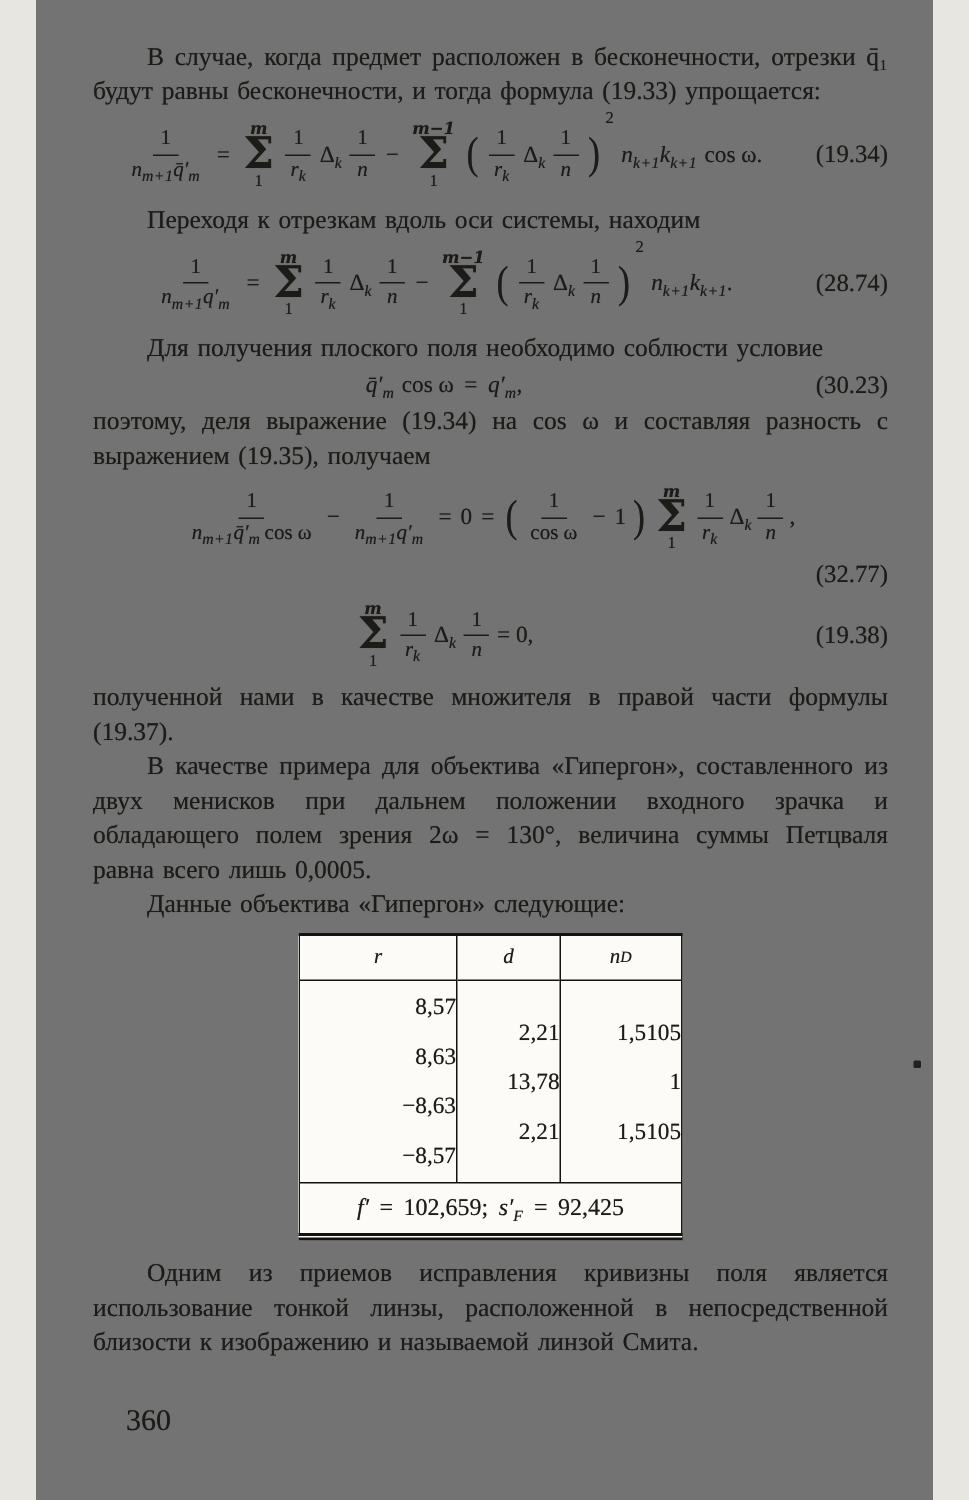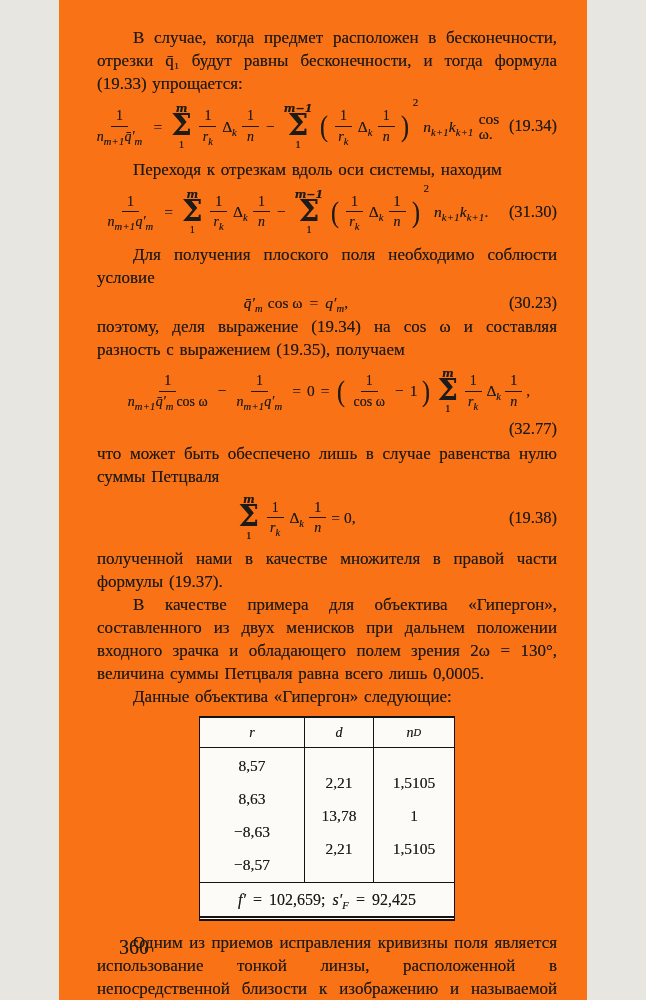--- a/index.html
+++ b/index.html
@@ -1,16 +1,16 @@
 <!DOCTYPE html>
 <html><head>
 <meta charset="utf-8">
 <style>
   html,body{margin:0;padding:0;background:#e8e6e0;}
-  .page{width:528px;height:1000px;background:#f97316;position:relative;overflow:hidden;
+  .page{width:598px;height:1000px;background:#737373;position:relative;overflow:hidden;
         font-family:"Liberation Serif",serif;color:#1d1b18;margin:0 auto;
         text-shadow:0 0 .45px rgba(20,18,15,.6);}
   .content{padding:26px 30px 0 38px;}
   p{margin:0;text-align:justify;font-size:17px;line-height:23px;word-spacing:1.5px;}
   p.ind{text-indent:36px;}
 
   
   .fline{display:flex;align-items:center;justify-content:center;gap:5px;
          position:relative;font-size:15.5px;margin:8px 0;line-height:1;}
   .fline.pad-label{padding-right:62px;}
@@ -37,21 +37,21 @@
   .tblwrap{width:254px;margin:8px auto 10px;border:1.5px solid #15130f;
            border-top-width:2.5px;border-bottom:5px double #15130f;background:#fcfbf7;}
   .t-grid{display:flex;}
   .t-col{display:flex;flex-direction:column;}
   .c-r{width:104px;border-right:1.2px solid #15130f;}
   .c-d{width:68px;border-right:1.2px solid #15130f;}
   .c-n{flex:1;}
   .t-head{height:29px;display:flex;align-items:center;justify-content:center;
           font-size:14px;border-bottom:1.8px solid #15130f;}
   .t-body{height:134px;display:flex;flex-direction:column;justify-content:center;
-          gap:14px;text-align:center;font-size:15.5px;}
+          gap:14px;text-align:right;font-size:15.5px;}
   .t-body span{line-height:19px;display:block;}
   .t-foot{border-top:1.5px solid #15130f;height:33px;display:flex;align-items:center;
           justify-content:center;gap:7px;font-size:16px;}
   .pageno{position:absolute;left:60px;top:936px;font-size:20px;}
   .inkdot{position:absolute;left:585px;top:707px;width:5px;height:5px;
           background:#23211d;border-radius:1px;}
 </style>
 </head>
 <body>
 
@@ -137,21 +137,21 @@
         <span class="bot"><span class="it">r</span><sub>k</sub></span>
       </span>
       <span class="tok"><span class="rm">Δ</span><sub>k</sub></span>
       <span class="frac">
         <span class="top">1</span>
         <span class="bot it">n</span>
       </span>
       <span class="bp">)</span>
       <span class="sq">2</span>
       <span class="tok"><span class="it">n</span><sub>k+1</sub><span class="it">k</span><sub>k+1</sub><span class="rm">.</span></span>
-      <span class="flabel">(31.30)</span>
+      <span class="flabel">(28.74)</span>
     </div>
 
     <p class="ind">Для получения плоского поля необходимо соблюсти условие</p>
 
     <div class="fline pad-label" style="margin:6px 0 4px;">
       <span class="tok"><span class="it">q̄′</span><sub>m</sub></span>
       <span class="rm">cos ω</span>
       <span class="op">=</span>
       <span class="tok"><span class="it">q′</span><sub>m</sub><span class="rm">,</span></span>
       <span class="flabel">(30.23)</span>
@@ -191,21 +191,20 @@
       </span>
       <span class="tok"><span class="rm">Δ</span><sub>k</sub></span>
       <span class="frac">
         <span class="top">1</span>
         <span class="bot it">n</span>
       </span>
       <span class="rm">,</span>
     </div>
     <div class="flabel-line">(32.77)</div>
 
-    <p>что может быть обеспечено лишь в случае равенства нулю суммы Петцваля</p>
 
     <div class="fline pad-label" style="margin:6px 0;">
       <span class="sum">
         <span class="up">m</span>
         <span class="sg">Σ</span>
         <span class="dn">1</span>
       </span>
       <span class="frac">
         <span class="top">1</span>
         <span class="bot"><span class="it">r</span><sub>k</sub></span>

